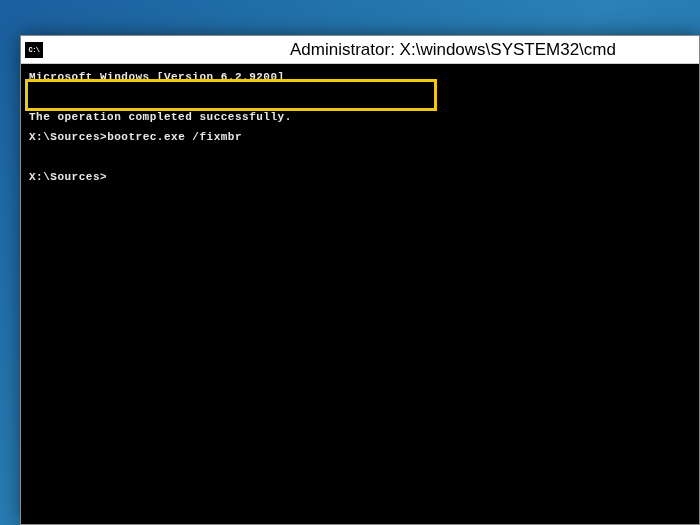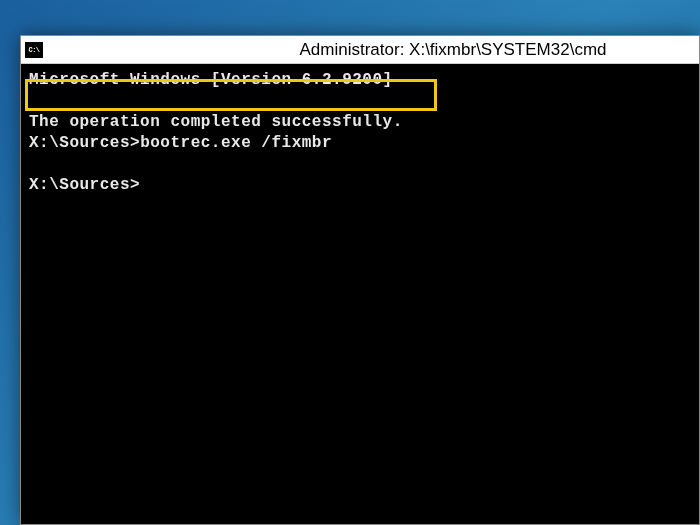--- a/index.html
+++ b/index.html
@@ -52,21 +52,21 @@
       font-size: 17px;
       font-weight: 400;
       white-space: nowrap;
       flex: 1;
       text-align: center;
       padding-left: 160px;
     }
     .terminal-content {
       padding: 6px 8px;
       color: #e8e8e8;
-      font-size: 16px;
+      font-size: 11px;
       font-weight: bold;
       line-height: 1.35;
       font-family: 'Consolas', 'Courier New', monospace;
       letter-spacing: 0.5px;
     }
     .line {
       white-space: pre;
       min-height: 20px;
     }
     .highlight-box {
@@ -80,21 +80,21 @@
     }
   </style>
 </head>
 <body>
 
 <div class="window">
   <div class="titlebar">
     <div class="title-icon">
       <span>C:\</span>
     </div>
-    <div class="title-text">Administrator: X:\fixmbr\SYSTEM32\cmd</div>
+    <div class="title-text">Administrator: X:\windows\SYSTEM32\cmd</div>
   </div>
   <div class="terminal-content">
     <div class="line">Microsoft Windows [Version 6.2.9200]</div>
     <div class="line"></div>
     <div class="line">The operation completed successfully.</div>
     <div class="line"><span>X:\Sources&gt;</span><span>bootrec.exe /fixmbr</span></div>
     <div class="line"></div>
     <div class="line"><span>X:\Sources&gt;</span></div>
   </div>
 </div>

